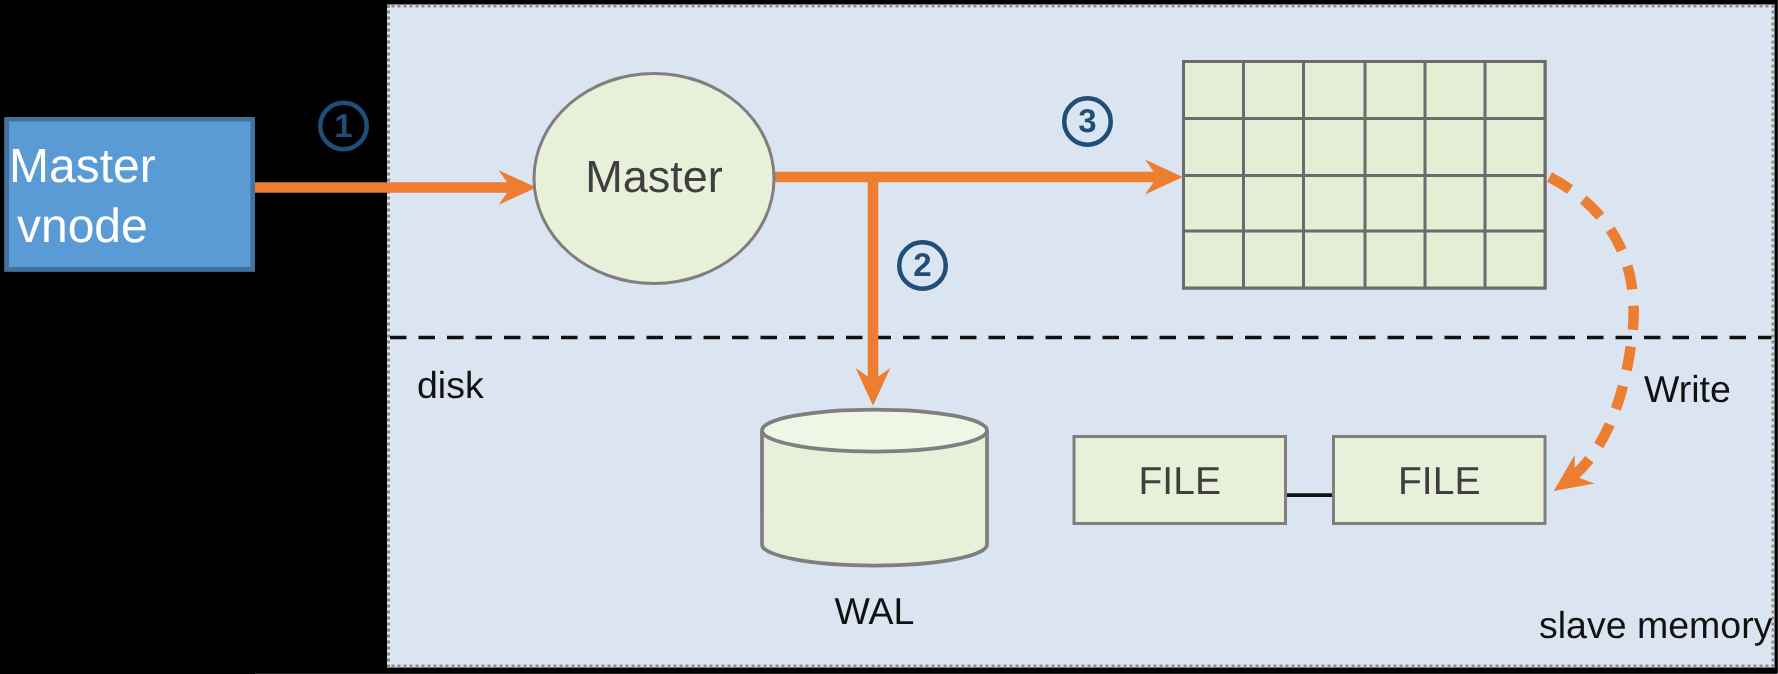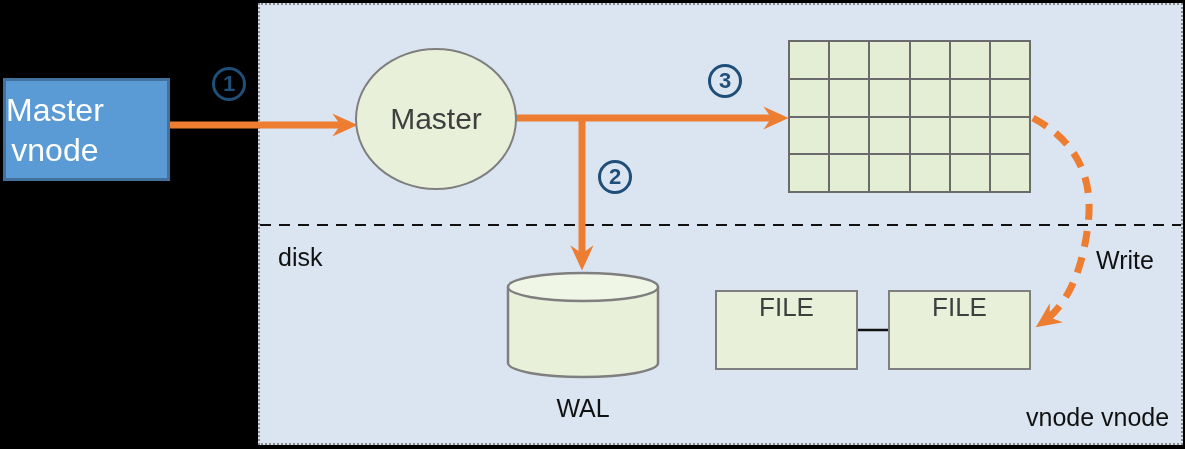--- a/index.html
+++ b/index.html
@@ -65,26 +65,26 @@
     left: 788px; top: 40px; width: 243px; height: 153px;
     display: grid;
     gap: 2px;
     background: var(--grid-line, #6b6b6b);
     border: 2px solid var(--grid-line, #6b6b6b);
   }
   #memtable .cell { background: var(--grid-fill, #e3eed4); }
 
   
   .filebox {
-    top: 290px; width: 143px; height: 80px;
+    top: 290px; width: 143px; height: 60px;
     background: var(--node-fill, #e8f0da);
     border: 2.5px solid var(--node-border, #7f7f7f);
     color: var(--node-text, #3f3f3f);
     font-size: 26px;
-    display: flex; align-items: flex-start; justify-content: center;
+    display: flex; align-items: center; justify-content: center;
   }
   #file1 { left: 715px; }
   #file2 { left: 888px; }
 
   
   .lbl { color: var(--ink, #111); font-size: 25px; line-height: 1.1; }
   #lbl-memory { left: 278px; top: 199px; }
   #lbl-disk   { left: 278px; top: 228px; margin-top: 16px; }
   #lbl-wal    { left: 508px; top: 395px; width: 150px; text-align: center; }
   #lbl-flush  { left: 1096px; top: 247px; }
@@ -173,15 +173,15 @@
   <div id="step2" class="abs step">
     <span>2</span>
   </div>
   <div id="step3" class="abs step">
     <span>3</span>
   </div>
 
   <div id="lbl-disk" class="abs lbl">disk</div>
   <div id="lbl-wal" class="abs lbl">WAL</div>
   <div id="lbl-flush" class="abs lbl">Write</div>
-  <div id="lbl-slave" class="abs lbl">vnode vnode</div>
+  <div id="lbl-slave" class="abs lbl">slave memory</div>
 
 </div>
 
 </body></html>

